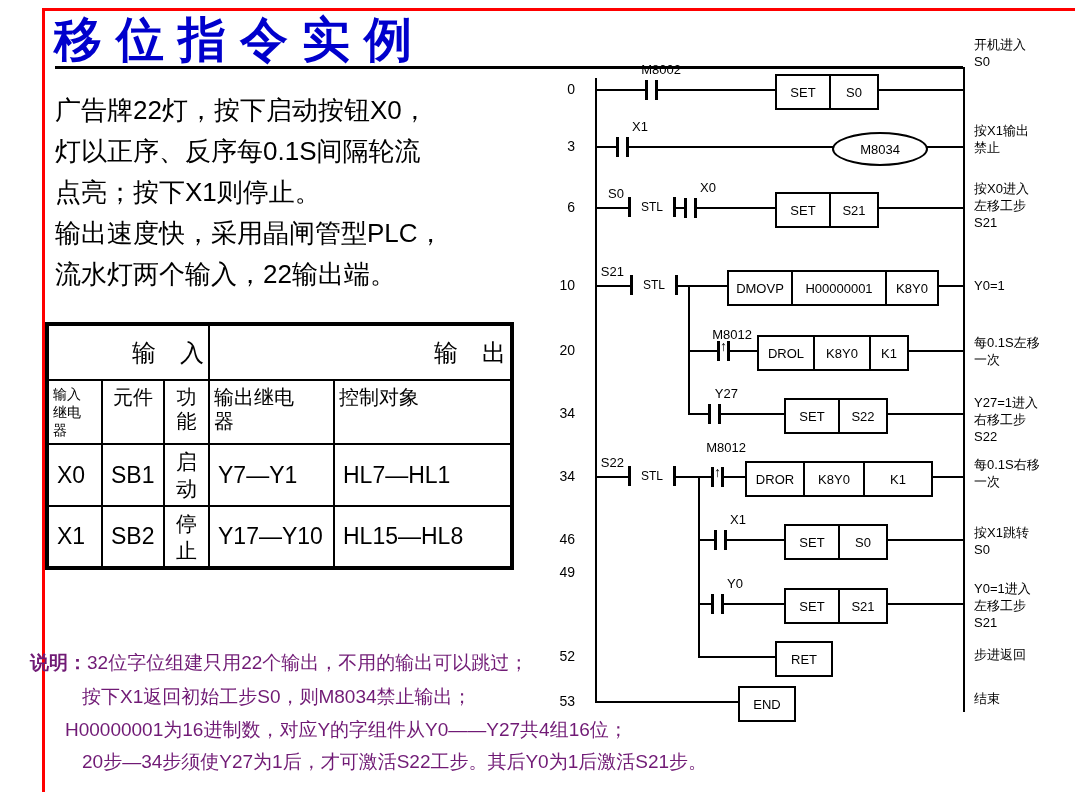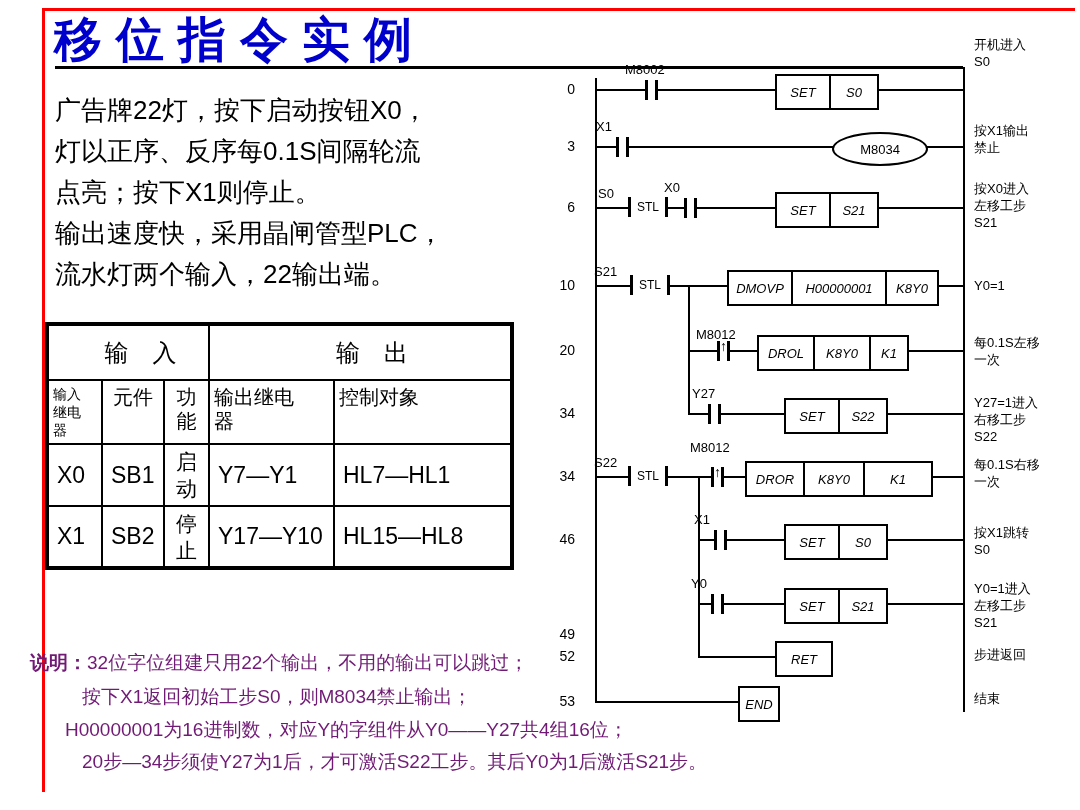--- a/index.html
+++ b/index.html
@@ -9,42 +9,42 @@
   .vline{position:absolute;width:2px;background:#000;}
   .redline{background:#ff0000;}
   .title{position:absolute;left:54px;top:8px;font-family:"Liberation Serif",serif;
          font-weight:bold;font-size:48px;letter-spacing:14px;color:#0000cc;white-space:nowrap;}
   .desc{position:absolute;left:55px;top:90px;font-size:26px;line-height:41px;}
   .desc div{white-space:nowrap;}
   .io-table{position:absolute;left:45px;top:322px;border-collapse:collapse;table-layout:fixed;
             border:4px solid #000;}
   .io-table td{border:2px solid #000;white-space:pre-line;overflow:hidden;padding:2px 4px;
                vertical-align:middle;}
-  .io-table td.gh{font-size:24px;text-align:center;padding-left:28px;vertical-align:middle;}
+  .io-table td.gh{font-size:24px;text-align:right;padding-left:28px;vertical-align:middle;}
   .io-table td.ch{font-size:20px;vertical-align:top;padding-top:4px;line-height:24px;}
   .io-table td.ch.small{font-size:14px;line-height:18px;}
   .io-table td.ctr{text-align:center;}
   .io-table td.dcell{font-size:23px;padding-left:8px;line-height:27px;}
   .note{position:absolute;color:#701a75;font-size:19px;white-space:nowrap;}
   .note b{font-weight:bold;}
   .step{position:absolute;width:30px;text-align:right;font-size:14px;}
   .comment{position:absolute;left:974px;width:66px;font-size:13px;line-height:17px;}
-  .clabel{position:absolute;font-size:13px;text-align:left;white-space:nowrap;}
+  .clabel{position:absolute;font-size:13px;text-align:right;white-space:nowrap;}
   .contact{position:absolute;width:13px;height:20px;background:#fff;}
   .contact .bar{position:absolute;top:0;width:3px;height:20px;background:#000;}
   .contact .bar.l{left:0;}
   .contact .bar.r{right:0;}
   .contact .arrow{position:absolute;left:0;top:-3px;width:13px;text-align:center;
                   font-size:14px;font-weight:bold;}
-  .stl{position:absolute;width:40px;height:20px;background:#fff;}
+  .stl{position:absolute;width:48px;height:20px;background:#fff;}
   .stl .bar{position:absolute;top:0;width:3px;height:20px;background:#000;}
   .stl .bl{left:0;}
   .stl .br{right:0;}
   .stl .txt{position:absolute;left:3px;right:3px;top:3px;text-align:center;font-size:12px;}
-  .lbox{position:absolute;display:flex;border:2px solid #000;background:#fff;height:32px;font-style:italic;}
+  .lbox{position:absolute;display:flex;border:2px solid #000;background:#fff;height:32px;}
   .lcell{display:flex;align-items:center;justify-content:center;font-size:13px;
          border-left:2px solid #000;white-space:nowrap;}
   .lcell:first-child{border-left:none;}
   .coil{position:absolute;width:92px;height:30px;border:2px solid #000;border-radius:50%;
         background:#fff;display:flex;align-items:center;justify-content:center;font-size:13px;}
 </style>
 </head>
 <body>
 
 <div class="page">
@@ -229,21 +229,21 @@
       <span class="bar l"></span>
       <span class="bar r"></span>
     </div>
   <div class="lbox" style="left:784px;top:524px">
     <div class="lcell" style="width:52px">SET</div>
     <div class="lcell" style="width:46px">S0</div>
   </div>
   <div class="comment" style="top:524px">按X1跳转S0</div>
 
   <div class="hline" style="left:698px;top:603px;width:265px"></div>
-  <div class="step" style="left:545px;top:626px">49</div>
+  <div class="step" style="left:545px;top:564px">49</div>
   <div class="clabel" style="left:691px;top:576px;width:52px">Y0</div>
   <div class="contact" style="left:711px;top:594px">
       <span class="bar l"></span>
       <span class="bar r"></span>
     </div>
   <div class="lbox" style="left:784px;top:588px">
     <div class="lcell" style="width:52px">SET</div>
     <div class="lcell" style="width:46px">S21</div>
   </div>
   <div class="comment" style="top:580px">Y0=1进入左移工步S21</div>
@@ -251,17 +251,17 @@
   <div class="hline" style="left:698px;top:656px;width:80px"></div>
   <div class="step" style="left:545px;top:648px">52</div>
   <div class="lbox" style="left:775px;top:641px">
     <div class="lcell" style="width:54px">RET</div>
   </div>
   <div class="comment" style="top:646px">步进返回</div>
 
   <div class="hline" style="left:595px;top:701px;width:145px"></div>
   <div class="step" style="left:545px;top:693px">53</div>
   <div class="lbox" style="left:738px;top:686px">
-    <div class="lcell" style="width:38px">END</div>
+    <div class="lcell" style="width:54px">END</div>
   </div>
   <div class="comment" style="top:690px">结束</div>
 
 </div>
 
 </body></html>

